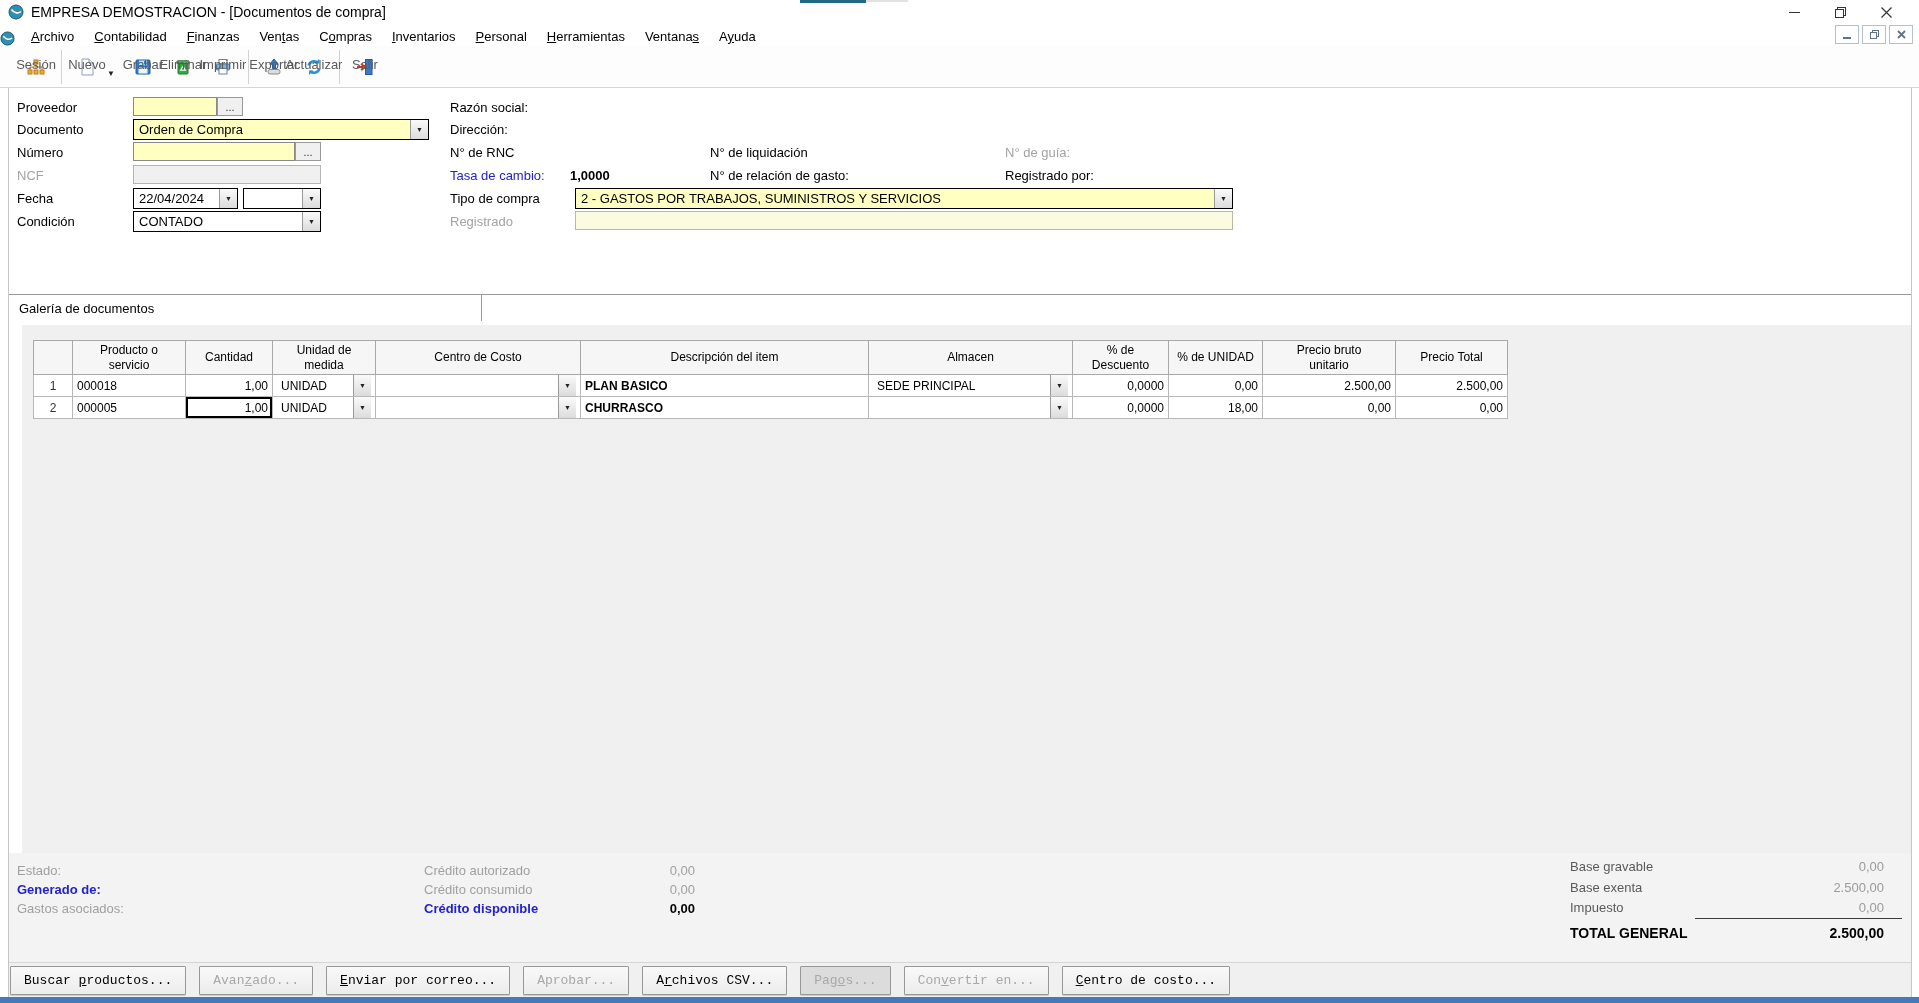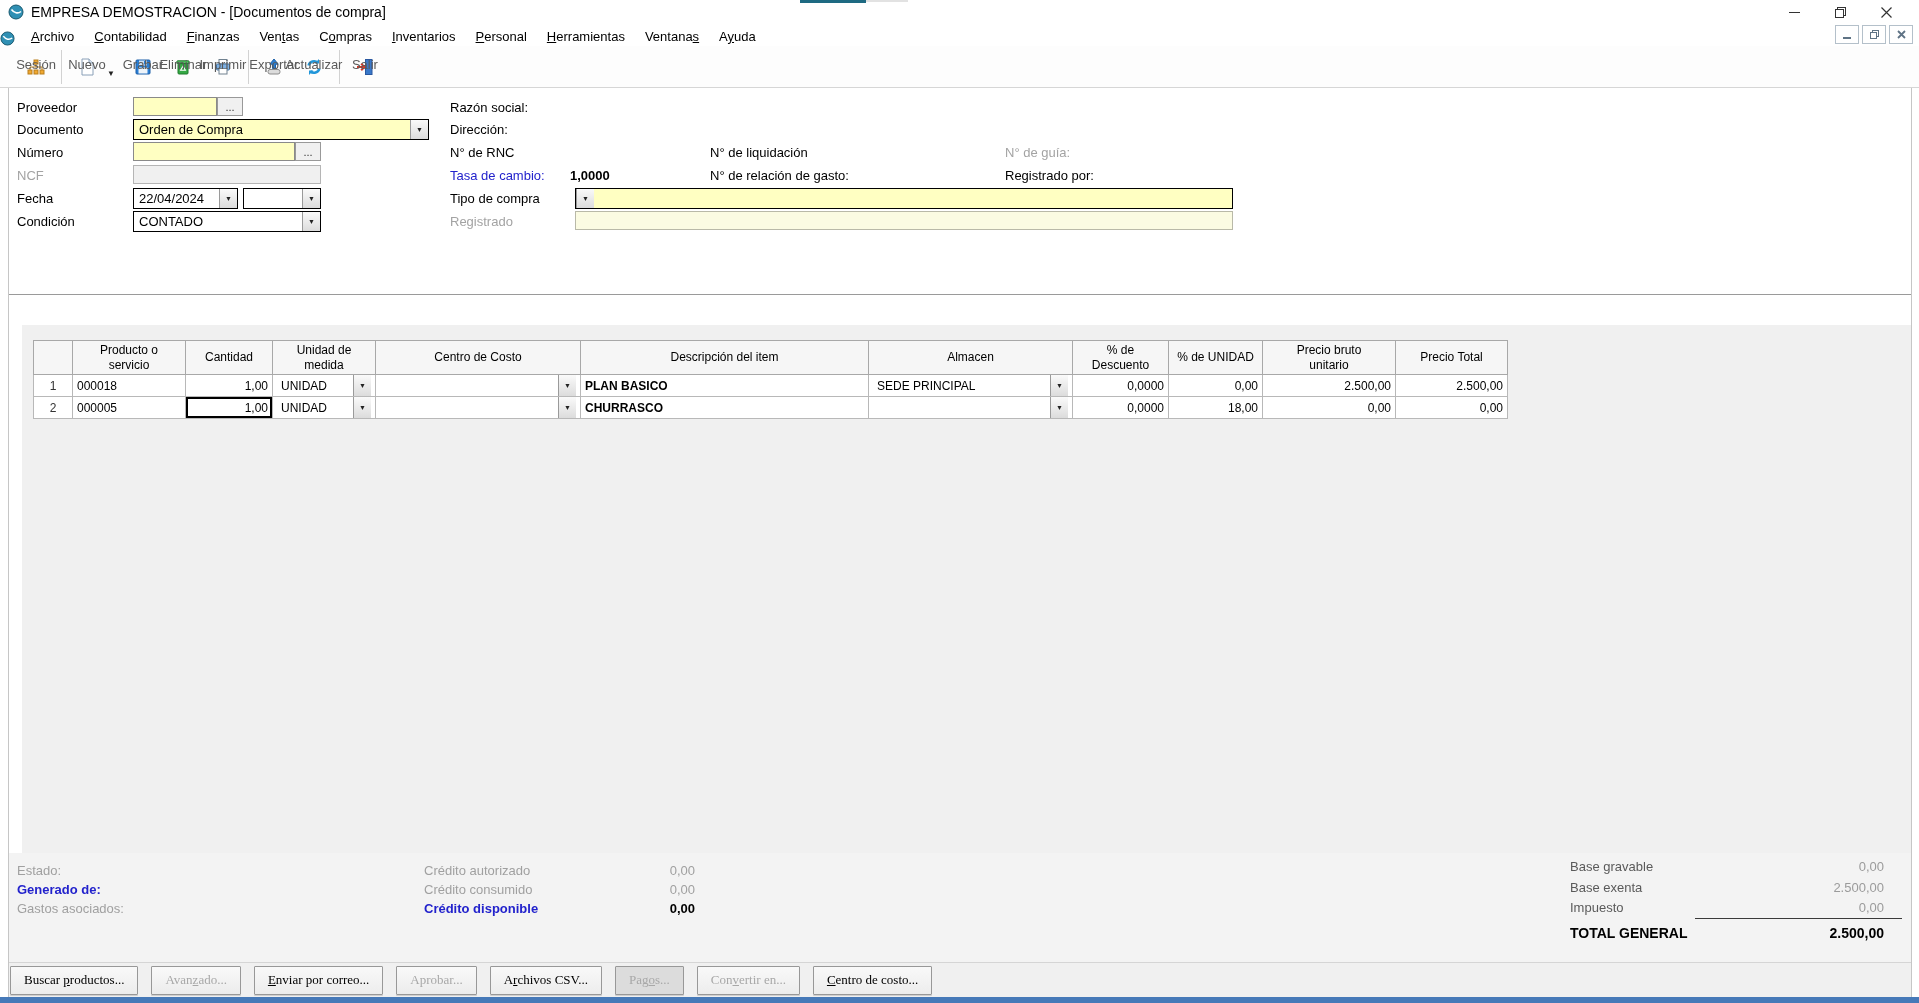--- a/index.html
+++ b/index.html
@@ -92,21 +92,21 @@
   .sval.boldblack { color:#000; font-weight:bold; }
   .tlabel { position:absolute; font-size:13px; color:#5a5a5a; white-space:nowrap; }
   .tval { position:absolute; font-size:13px; color:#9b9b9b; text-align:right; }
   .total-line { position:absolute; left:1686px; top:65px; width:207px; height:1px; background:#3a3a3a; }
   .grand-label { position:absolute; left:1561px; top:72px; font-size:14px; font-weight:bold; }
   .grand-val   { position:absolute; left:1703px; top:72px; width:172px; font-size:14px; font-weight:bold; text-align:right; }
 
   
   .footer { position:absolute; top:962px; left:9px; width:1902px; height:35px; background:#f0f0f0;
     border-top:1px solid #d5d5d5; display:flex; align-items:center; gap:13px; padding-left:1px; }
-  .fbtn { height:29px; padding:0 13px; font-size:13px; font-family:Liberation Serif, serif;
+  .fbtn { height:29px; padding:0 13px; font-size:13px; font-family:Liberation Mono, monospace;
     background:linear-gradient(#f9f9f9,#ececec); border:1px solid #989898; border-radius:1px;
     box-shadow:0 1px 0 #cfcfcf; white-space:nowrap; color:#000; }
   .fbtn.disabled { color:#a8a8a8; }
   .fbtn.pressed { background:#dcdcdc; }
 
   svg { display:block; }
 </style>
 </head>
 <body>
 
@@ -330,28 +330,30 @@
   <span class="flabel" style="left:701px; top:56px;">N° de liquidación</span>
   <span class="flabel dis" style="left:996px; top:56px;">N° de guía:</span>
 
   <span class="flabel blue" style="left:441px; top:79px;">Tasa de cambio:</span>
   <span class="fvalue-bold" style="left:561px; top:79px;">1,0000</span>
   <span class="flabel" style="left:701px; top:79px;">N° de relación de gasto:</span>
   <span class="flabel" style="left:996px; top:79px;">Registrado por:</span>
 
   <span class="flabel" style="left:441px; top:102px;">Tipo de compra</span>
   <div class="combo" style="left:566px; top:99px; width:658px; height:21px;">
+    <span class="ctxt">2 - GASTOS POR TRABAJOS, SUMINISTROS Y SERVICIOS</span>
     <span class="ddb">▼</span>
   </div>
 
   <span class="flabel dis" style="left:441px; top:125px;">Registrado</span>
   <div class="ibox pale" style="left:566px; top:122px; width:658px; height:19px;"></div>
 </div>
 
 <div class="tabstrip">
+  <div class="tab t2">Galería de documentos</div>
 </div>
 
 <div class="grid-panel">
   <table class="grid">
     <colgroup id="grid-cols">
         <col style="width:39px">
         <col style="width:113px">
         <col style="width:87px">
         <col style="width:103px">
         <col style="width:205px">

